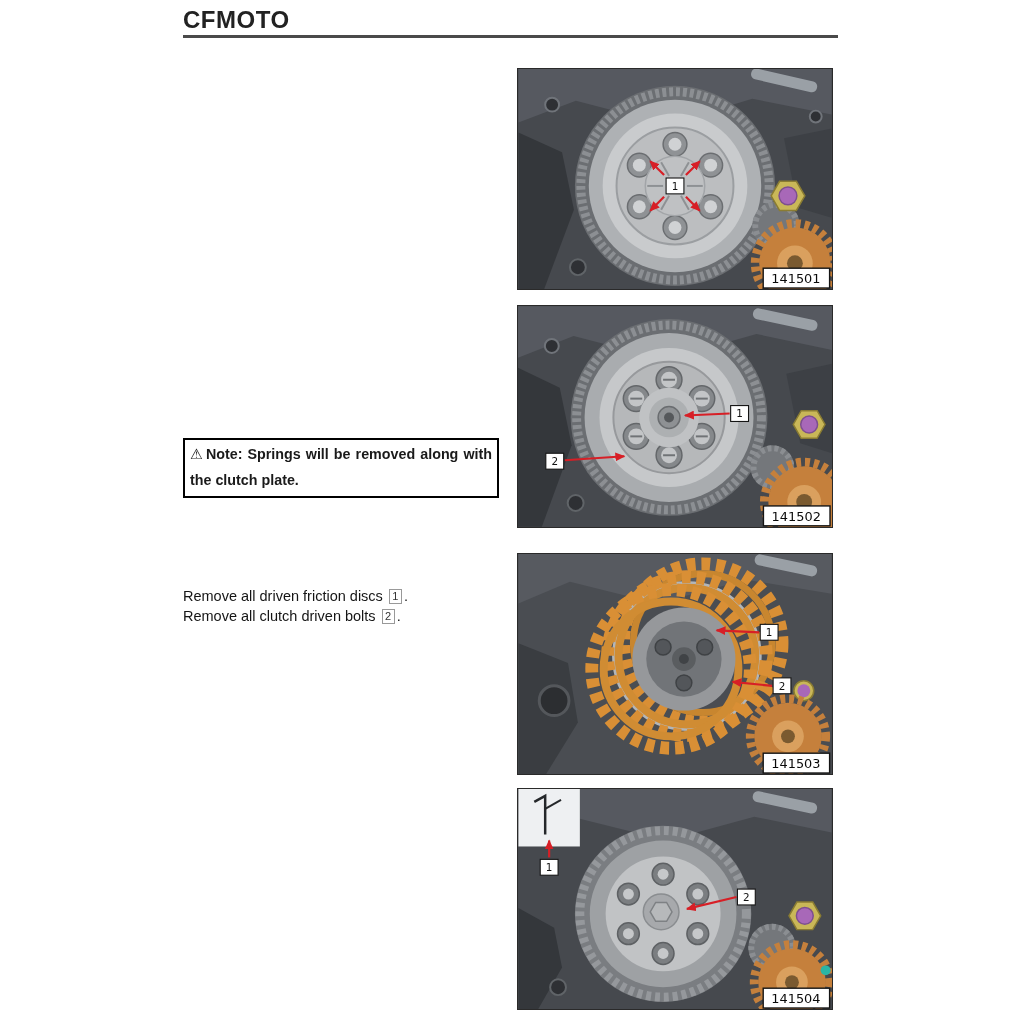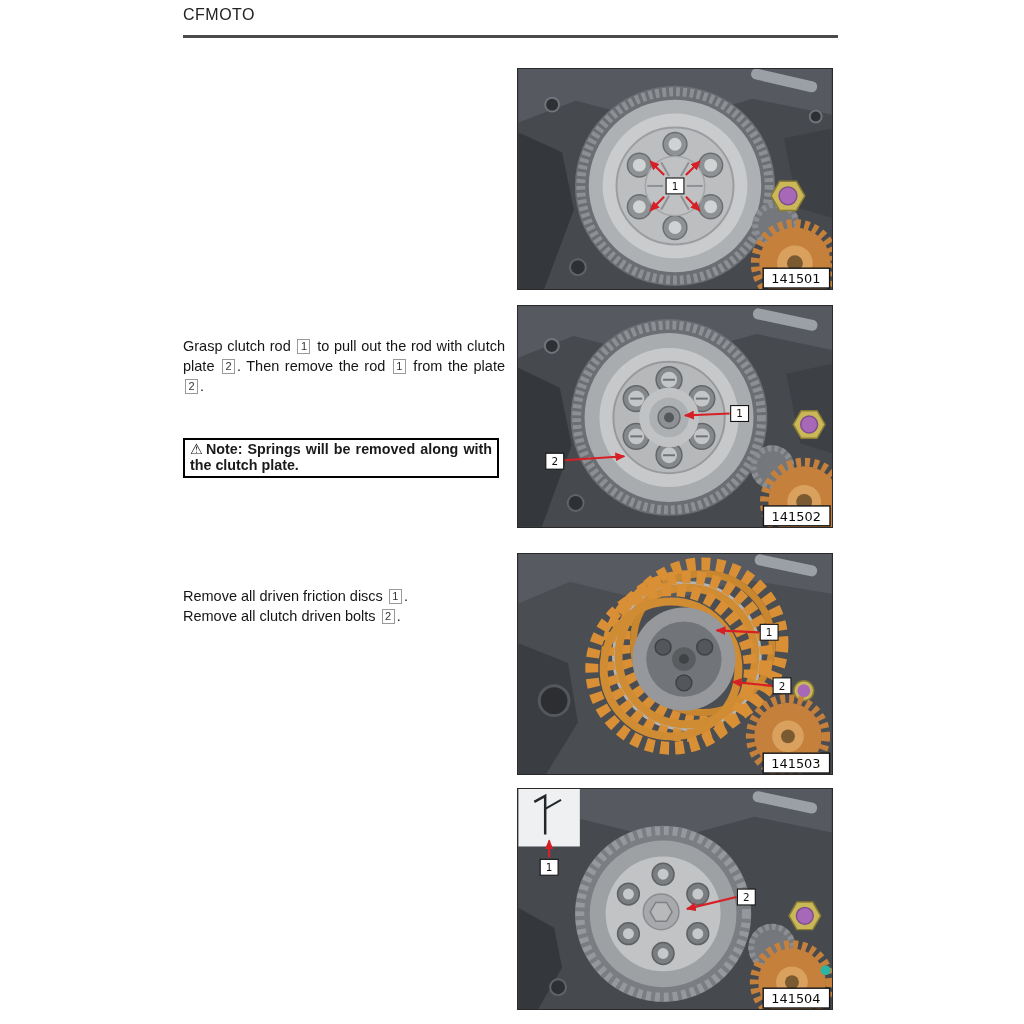--- a/index.html
+++ b/index.html
@@ -1,33 +1,33 @@
 <!DOCTYPE html>
 <html style="--arrow_red: #d71f26; --friction_orange: #d98f35; --gear_orange: #c5803c; --brass: #c9b758; --purple: #a868b8; --teal: #2ab5a5;"><head>
 <meta charset="utf-8">
 <style>
   * { margin:0; padding:0; box-sizing:border-box; }
   html,body { background:#ffffff; }
   .page {
     position:relative; width:1024px; height:1024px; background:#fff;
     font-family:"Liberation Sans","DejaVu Sans",sans-serif; color:#1a1a1a; overflow:hidden;
   }
-  .brand { position:absolute; left:183px; top:6px; font-size:16px; font-weight:400; letter-spacing:.5px; color:#222; }
+  .brand { position:absolute; left:183px; top:6px; font-size:24px; font-weight:700; letter-spacing:.5px; color:#222; }
   .rule  { position:absolute; left:183px; top:35px; width:655px; height:3px; background:#4a4a4a; }
   .instr { position:absolute; left:183px; width:322px; font-size:14.5px; line-height:20px; color:#151515; }
   .just  { text-align:justify; }
   .ref {
     display:inline-block; border:1px solid #999; background:#fff; color:#333;
     font-size:11px; line-height:13px; height:15px; min-width:13px; text-align:center;
     padding:0 2px; margin:0 2px; vertical-align:1px;
   }
   .note {
     position:absolute; left:183px; top:438px; width:316px; background:#fff;
     border:2px solid #000; padding:1px 5px 3px 5px;
-    font-weight:700; font-size:14.3px; line-height:16px; text-align:justify;
+    font-weight:700; font-size:14.3px; line-height:26px; text-align:justify;
   }
   .warn { font-weight:700; margin-right:2px; }
   .fig { position:absolute; left:517px; width:316px; border:1px solid #2a2a2a; background:#46494e; }
   .fig svg { display:block; width:100%; height:100%; }
 
   .arrow       { stroke:var(--arrow_red,#d71f26); stroke-width:2.2; fill:none; }
   .arrow-head  { fill:var(--arrow_red,#d71f26); }
   .callout-box { fill:#fff; stroke:#141414; stroke-width:1.1; }
   .callout-text{ font-family:"DejaVu Sans",sans-serif; font-size:10.5px; fill:#111; }
   .fignum-box  { fill:#fff; stroke:#141414; stroke-width:1.4; }
@@ -119,21 +119,20 @@
         <rect x="149" y="110" width="18" height="16" class="callout-box"></rect>
         <text x="158" y="122" text-anchor="middle" class="callout-text">1</text>
       </g>
       <g>
         <rect x="247" y="201" width="67" height="20" class="fignum-box"></rect>
         <text x="280" y="216" text-anchor="middle" class="fignum-text">141501</text>
       </g>
     </svg>
   </figure>
 
-  <p class="instr just" style="top:336px"><span>Grasp clutch rod </span><span class="ref">1</span><span> to pull out the rod with clutch plate </span><span class="ref">2</span><span>. Then remove the rod </span><span class="ref">1</span><span> from the plate </span><span class="ref">2</span><span>.</span></p>
 
   <div class="note"><span class="warn">⚠</span><span>Note: Springs will be removed along with the clutch plate.</span></div>
 
   <figure class="fig" style="top:305px;height:223px">
     <svg viewBox="0 0 316 222">
       <defs>
         <marker id="f2ah" markerWidth="11" markerHeight="9" refX="9" refY="4.5" orient="auto" markerUnits="userSpaceOnUse">
           <polygon points="0,0 10,4.5 0,9" class="arrow-head"></polygon>
         </marker>
       </defs>

